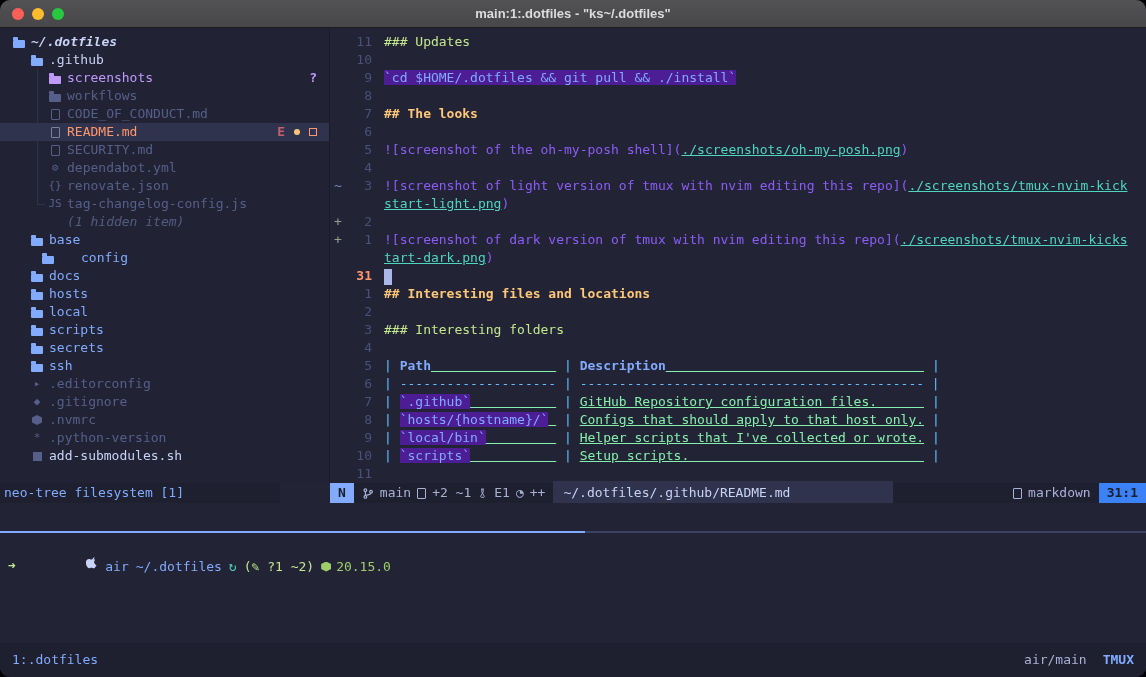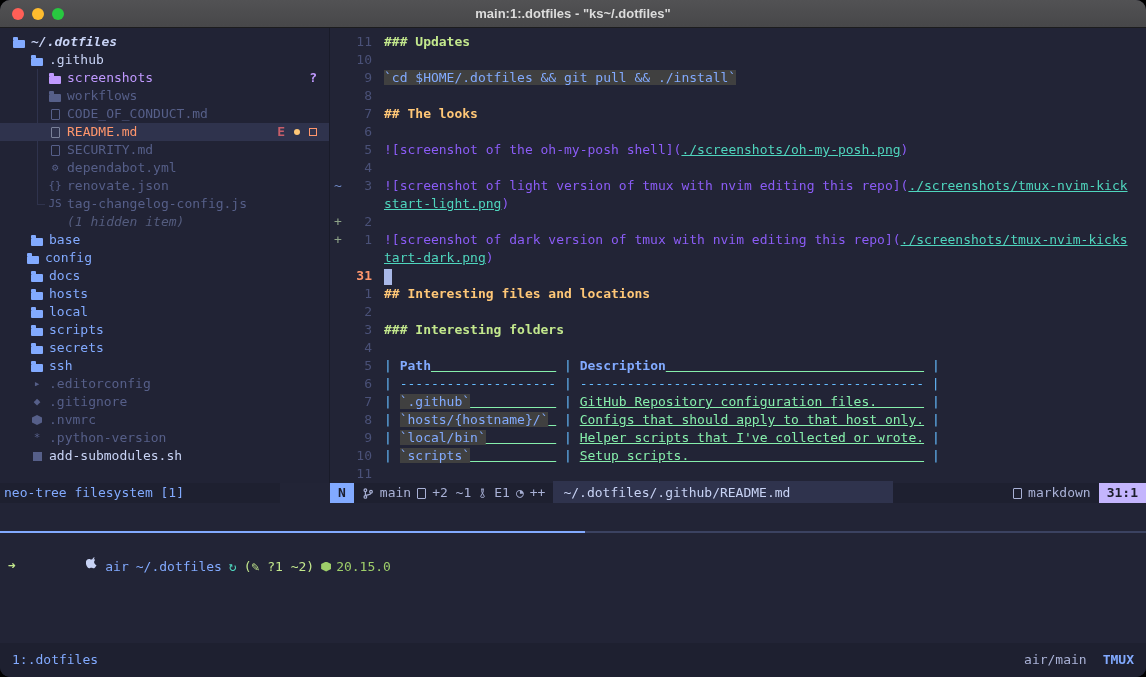--- a/index.html
+++ b/index.html
@@ -59,41 +59,41 @@
   
   .editor { position:absolute; top:0; left:330px; right:0; height:455px; background:#222436; overflow:hidden; }
   .eline { display:flex; height:18px; white-space:pre; }
   .sign { width:16px; flex:none; padding-left:4px; }
   .sign.ch { color:#6e87c5; } .sign.ad { color:#8ea389; }
   .lnum { width:26px; flex:none; text-align:right; color:#4a5178; }
   .lnum.cur { color:#ff966c; font-weight:bold; }
   .ltext { padding-left:12px; white-space:pre; }
   .t-plain { color:#86efac;text-decoration:underline; }
   .t-h2 { color:#ffc777; font-weight:bold; }
-  .t-h3 { color:#c3e88d; font-weight:bold; }
+  .t-h3 { color:#c3e88d; font-weight:normal; }
   .t-md { color:#8b5cf6; }
   .t-link { color:#4fd6be; text-decoration:underline; }
-  .t-code { color:#82aaff; background:#404040; }
+  .t-code { color:#82aaff; background:#4c1d95; }
   .t-pipe { color:#65bcff; }
   .t-th { color:#82aaff; font-weight:bold; }
   .cursor { display:inline-block; width:8px; height:16px; background:#a9b8e8; vertical-align:middle; }
   
   .ntstatus {
     position:absolute; top:455px; left:0; width:280px; height:20px;
     background:#1e2030; color:#82aaff; display:flex; align-items:center;
   }
   .statusline {
     position:absolute; top:455px; left:330px; right:0; height:20px;
     background:#1e2030; display:flex; align-items:center; color:#a9b1d6;
   }
   .sl-mode { background:#82aaff; color:#1b1d2b; font-weight:bold; padding:0 8px; height:20px; display:flex; align-items:center; }
   .sl-grp { display:flex; align-items:center; gap:6px; padding:0 8px; }
   .sl-path { background:#2f334d; color:#c8d3f5; height:20px; display:flex; align-items:center; padding:12px 10px; width:340px; }
   .sl-spacer { flex:1; }
-  .sl-pos { background:#c4b5fd; color:#1b1d2b; font-weight:bold; padding:0 8px; height:20px; display:flex; align-items:center; }
+  .sl-pos { background:#3b82f6; color:#1b1d2b; font-weight:bold; padding:0 8px; height:20px; display:flex; align-items:center; }
   .sl-ic { display:inline-flex; }
   
   .shell { position:absolute; top:475px; left:0; right:0; height:140px; background:#222436; }
   .divider { position:absolute; top:28px; left:0; right:0; height:2px; display:flex; }
   .div-active { width:585px; background:#82aaff; }
   .div-rest { flex:1; background:#3b4261; }
   .promptline { position:absolute; top:36px; left:8px; display:flex; align-items:center; gap:7px; white-space:pre; }
   .p-host, .p-path { color:#82aaff; }
   .p-git { color:#c3e88d; }
   .p-sync { color:#4fd6be; }
@@ -133,21 +133,21 @@
           <div class="srow s-untracked" style="padding-left: 48px;"><span class="icon"><span class="i-folder"></span></span><span>screenshots</span><span class="badges"><span class="bdg-q">?</span></span></div>
           <div class="srow s-dim" style="padding-left: 48px;"><span class="icon"><span class="i-folder"></span></span><span>workflows</span></div>
           <div class="srow s-dim" style="padding-left: 48px;"><span class="icon"><span class="i-file"></span></span><span>CODE_OF_CONDUCT.md</span></div>
           <div class="srow s-modified selected" style="padding-left: 48px;"><span class="icon"><span class="i-file"></span></span><span>README.md</span><span class="badges"><span class="bdg-e">E</span><span class="bdg-dot"></span><span class="bdg-sq"></span></span></div>
           <div class="srow s-dim" style="padding-left: 48px;"><span class="icon"><span class="i-file"></span></span><span>SECURITY.md</span></div>
           <div class="srow s-dim" style="padding-left: 48px;"><span class="icon i-txt">⚙</span><span>dependabot.yml</span></div>
           <div class="srow s-dim" style="padding-left: 48px;"><span class="icon i-txt">{}</span><span>renovate.json</span></div>
           <div class="srow s-dim" style="padding-left: 48px;"><span class="icon i-txt">JS</span><span>tag-changelog-config.js</span></div>
           <div class="srow s-hidden" style="padding-left: 48px;"><span class="icon"></span><span>(1 hidden item)</span></div>
           <div class="srow s-folder" style="padding-left: 30px;"><span class="icon"><span class="i-folder"></span></span><span>base</span></div>
-          <div class="srow s-folder" style="padding-left: 26px;"><span class="icon"><span class="i-folder"></span></span><span>config</span></div>
+          <div class="srow s-folder" style="padding-left: 41px; gap: 21px;"><span class="icon"><span class="i-folder"></span></span><span>config</span></div>
           <div class="srow s-folder" style="padding-left: 30px;"><span class="icon"><span class="i-folder"></span></span><span>docs</span></div>
           <div class="srow s-folder" style="padding-left: 30px;"><span class="icon"><span class="i-folder"></span></span><span>hosts</span></div>
           <div class="srow s-folder" style="padding-left: 30px;"><span class="icon"><span class="i-folder"></span></span><span>local</span></div>
           <div class="srow s-folder" style="padding-left: 30px;"><span class="icon"><span class="i-folder"></span></span><span>scripts</span></div>
           <div class="srow s-folder" style="padding-left: 30px;"><span class="icon"><span class="i-folder"></span></span><span>secrets</span></div>
           <div class="srow s-folder" style="padding-left: 30px;"><span class="icon"><span class="i-folder"></span></span><span>ssh</span></div>
           <div class="srow s-dim" style="padding-left: 30px;"><span class="icon i-txt">▸</span><span>.editorconfig</span></div>
           <div class="srow s-dim" style="padding-left: 30px;"><span class="icon i-txt">◆</span><span>.gitignore</span></div>
           <div class="srow s-dim" style="padding-left: 30px;"><span class="icon"><span class="i-hex"></span></span><span>.nvmrc</span></div>
           <div class="srow s-dim" style="padding-left: 30px;"><span class="icon i-txt">*</span><span>.python-version</span></div>

